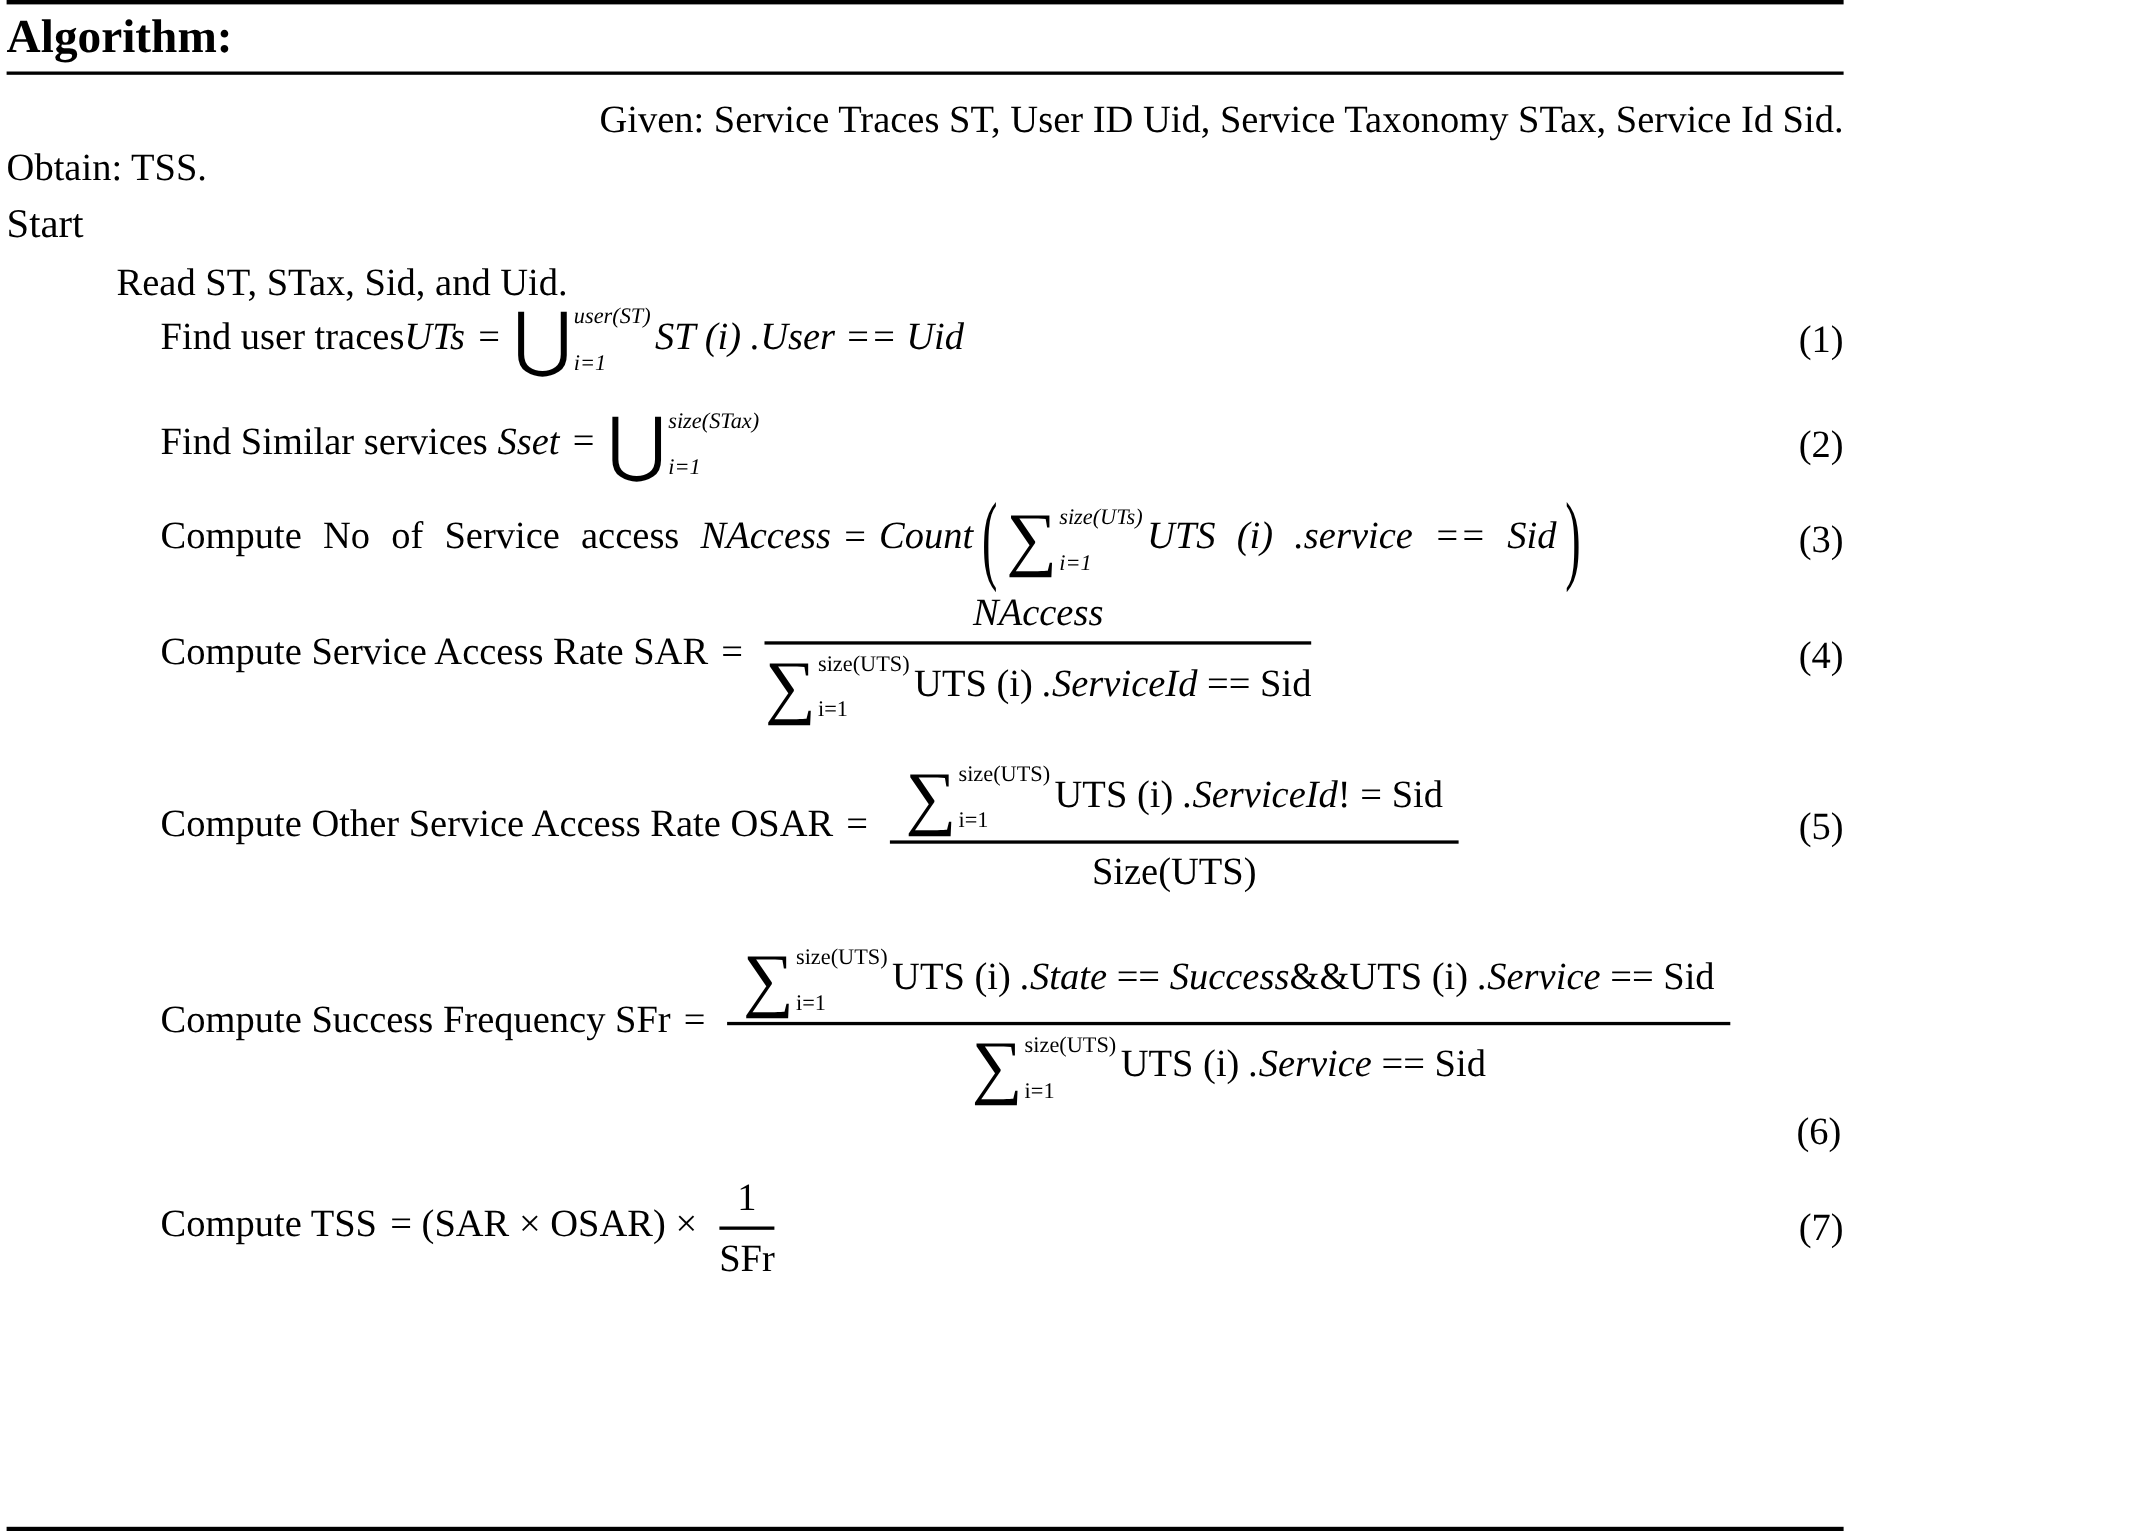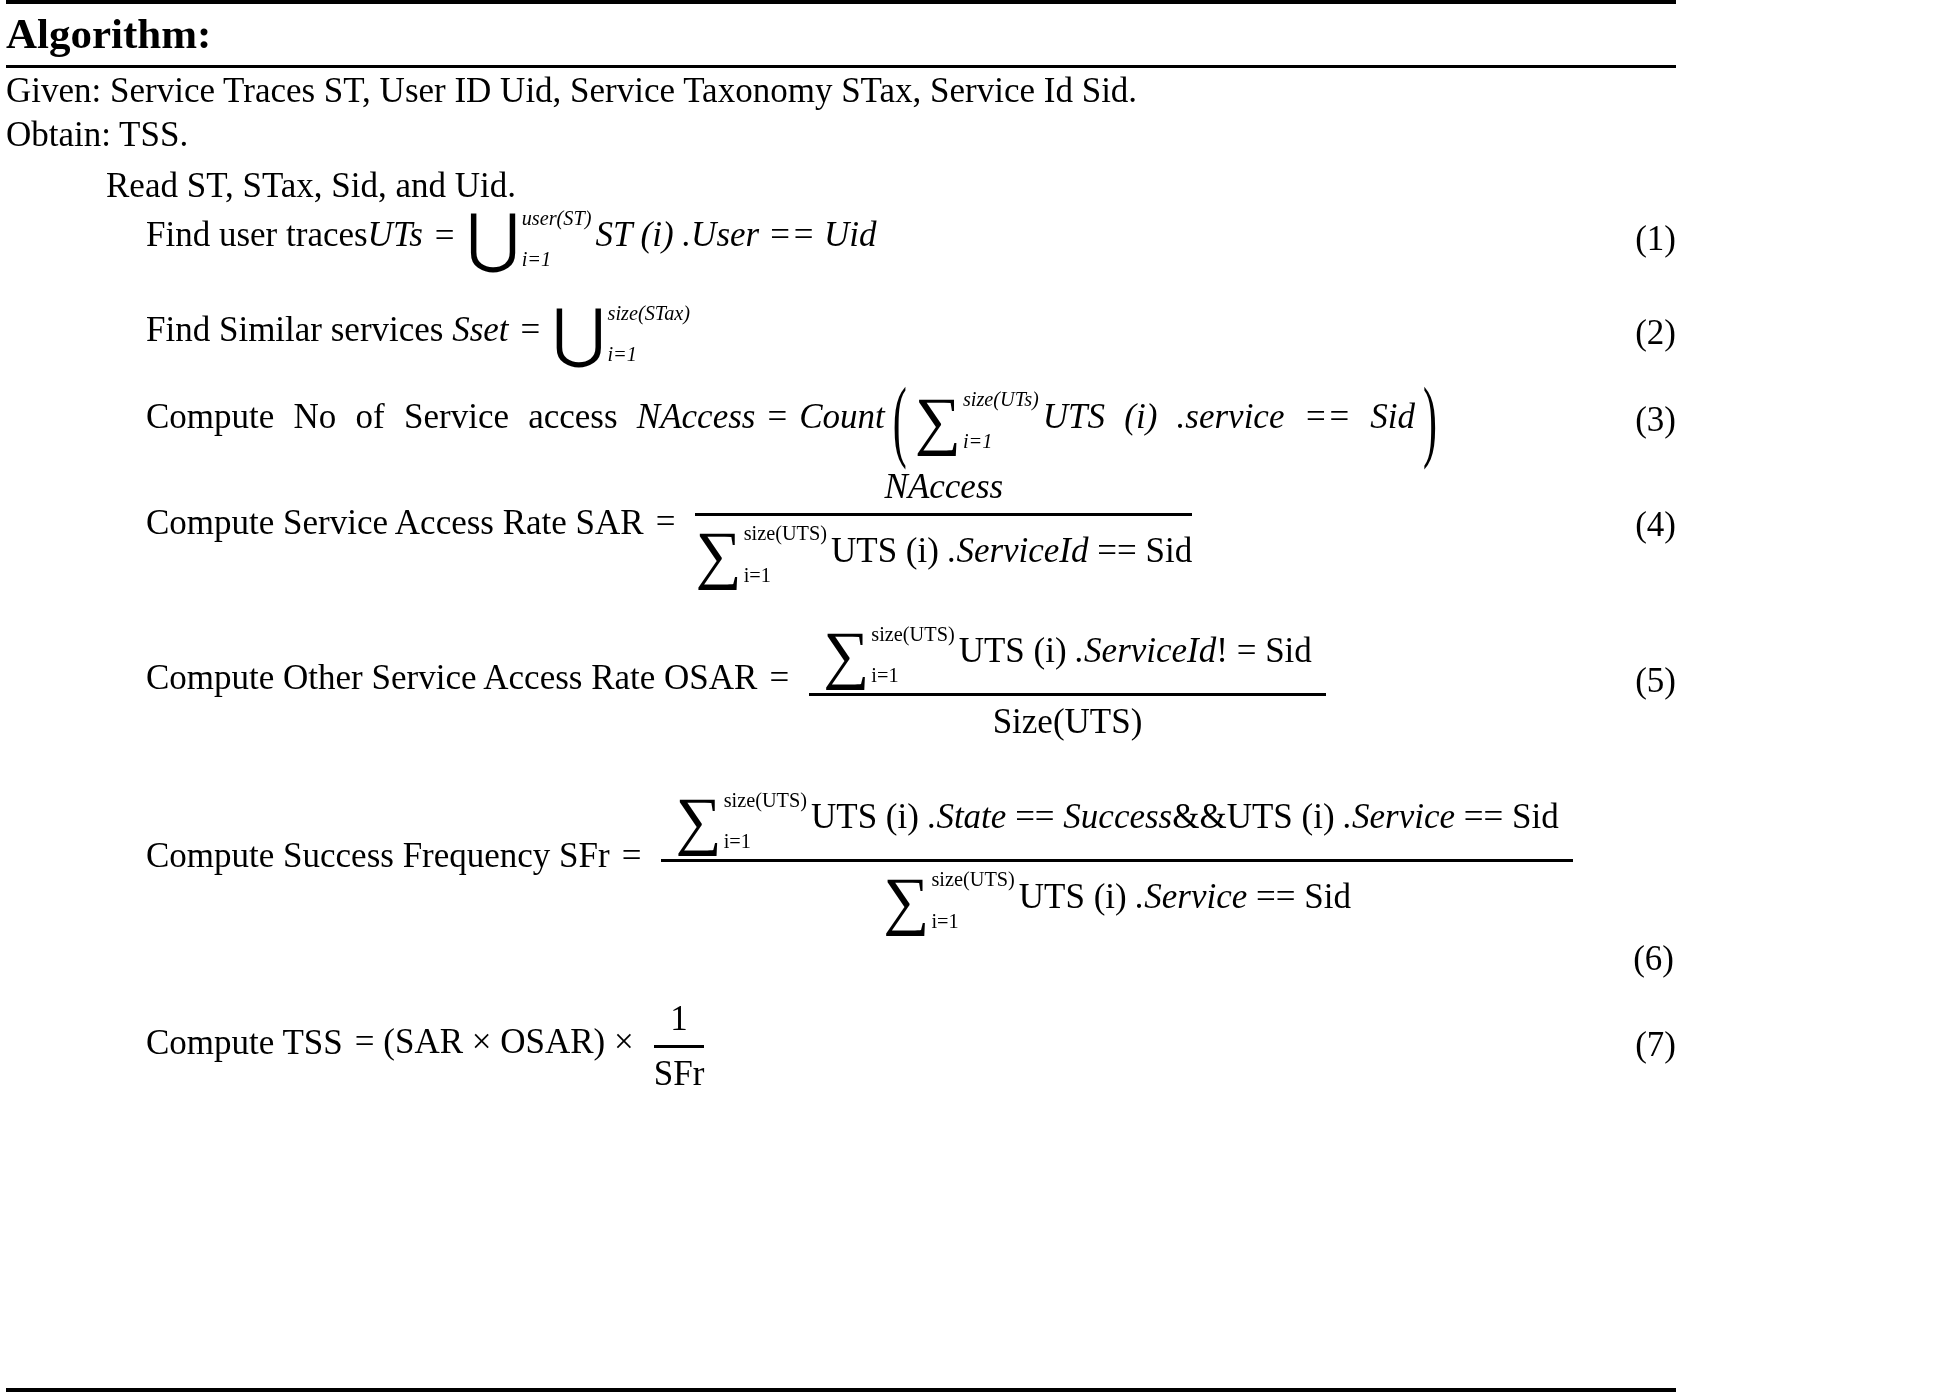--- a/index.html
+++ b/index.html
@@ -8,21 +8,21 @@
     font-family:"Liberation Serif","DejaVu Serif",serif;
     font-size:35px;color:#000;background:#fff;
     display:flex;flex-direction:column;
     padding:0 10px 0 6px;overflow:hidden;
   }
   .rule-top{border-top:4px solid #000;flex:none;}
   .rule-mid{border-top:3px solid #000;flex:none;}
   .rule-bot{border-top:4px solid #000;flex:none;margin-top:6px;}
   .title{font-weight:bold;font-size:43px;line-height:1.15;padding:5px 0 7px 0;}
   .plain{line-height:1.18;}
-  .given{margin-top:2px;}
+  .given{margin-top:20px;text-align:right;}
   .obtain{margin-top:2px;}
   .start{margin-top:9px;font-size:37px;}
   .stop{font-size:37px;}
   .indent{margin-left:100px;margin-top:10px;}
   .eqrow{display:flex;align-items:center;margin-left:140px;}
   .eqbody{flex:1;white-space:nowrap;}
   .eqnum{flex:none;padding-left:14px;}
   .numrow{text-align:right;margin-top:6px;padding-right:2px;}
   .it{font-style:italic;}
   .rm{font-style:normal;}
@@ -46,20 +46,21 @@
 <body>
 
 <div class="page">
 
   <div class="rule-top"></div>
   <div class="title">Algorithm:</div>
   <div class="rule-mid"></div>
 
   <div class="plain given">Given: Service Traces ST, User ID Uid, Service Taxonomy STax, Service Id Sid.</div>
   <div class="plain obtain">Obtain: TSS.</div>
+  <div class="plain start">Start</div>
   <div class="plain indent">Read ST, STax, Sid, and Uid.</div>
 
   <div class="eqrow mt14">
     <div class="eqbody"><span class="rm">Find user traces</span><span class="it">UTs</span><span class="rm rel">=</span><span class="mop">
           <span class="sym">⋃</span>
           <span class="lims it">
             <span>user(ST)</span>
             <span>i=1</span>
           </span>
         </span><span class="it">ST (i) .User == Uid</span></div>

